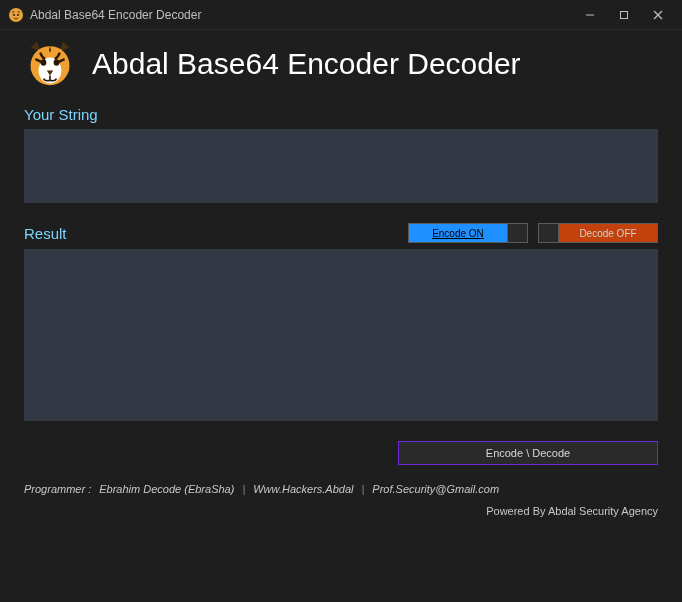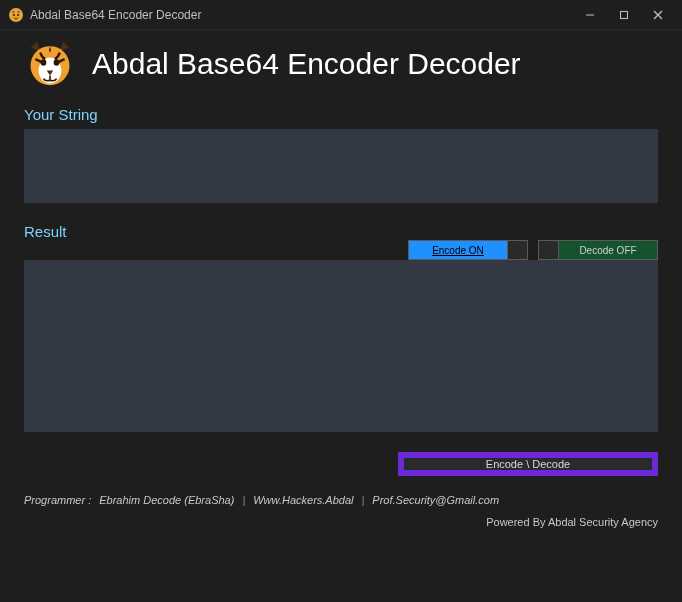--- a/index.html
+++ b/index.html
@@ -77,22 +77,23 @@
       background: #323844;
       border: none;
       color: #ffffff;
       font-size: 12px;
       padding: 6px;
       resize: none;
       font-family: inherit;
     }
     .toggle-row {
       display: flex;
+      align-items: center;
       margin-top: 16px;
-      flex-direction: column;
+      margin-bottom: 6px;
     }
     .toggle-row .label {
       margin-bottom: 0;
       flex: 0 0 auto;
     }
     .toggle-group {
       margin-left: auto;
       display: flex;
       gap: 10px;
     }
@@ -117,21 +118,21 @@
       background: #2a2a2a;
       border-left: 1px solid #5a5a5a;
     }
     .toggle-knob-off {
       width: 20px;
       background: #2a2a2a;
       border-right: 1px solid #5a5a5a;
     }
     .toggle-btn-off {
       flex: 1;
-      background: #14532d;
+      background: #c2410c;
       color: #d0d0d0;
       font-size: 10px;
       display: flex;
       align-items: center;
       justify-content: center;
     }
     .result-area {
       width: 100%;
       height: 172px;
       background: #323844;
@@ -144,21 +145,21 @@
     }
     .action-row {
       display: flex;
       justify-content: flex-end;
       margin-top: 16px;
     }
     .action-btn {
       width: 260px;
       height: 24px;
       background: #2a2a2a;
-      border: 6px solid #6d28d9;
+      border: 1px solid #6d28d9;
       color: #d8d8d8;
       font-size: 11px;
       cursor: pointer;
       display: flex;
       align-items: center;
       justify-content: center;
     }
     .footer {
       margin-top: 18px;
     }

